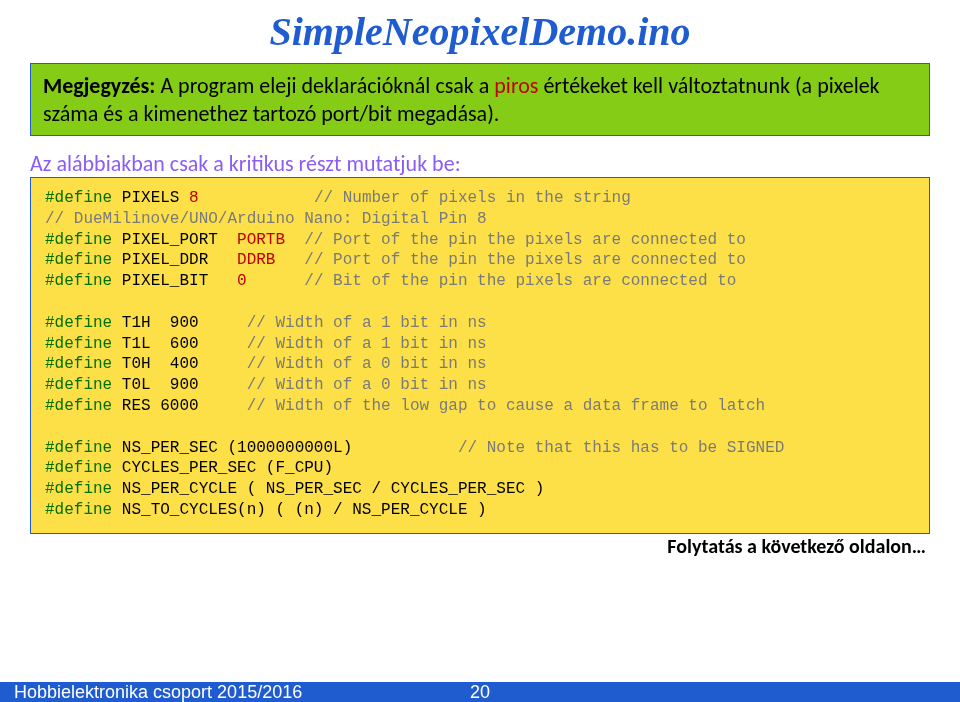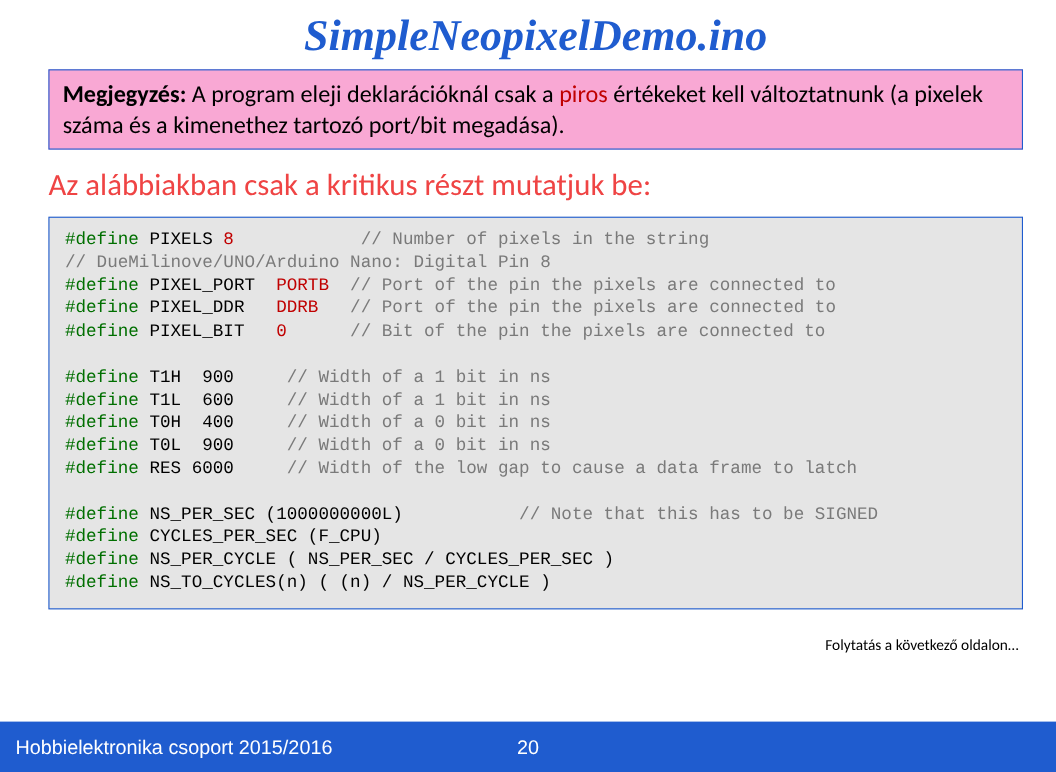--- a/index.html
+++ b/index.html
@@ -5,74 +5,73 @@
   * { box-sizing: border-box; margin: 0; padding: 0; }
   body {
     width: 960px;
     height: 702px;
     background: #fff;
     font-family: Calibri, Arial, sans-serif;
     position: relative;
     overflow: hidden;
   }
   .page {
-    padding: 8px 30px 0 44px;
+    padding: 8px 30px 0 30px;
   }
   .title {
     font-family: Georgia, 'Times New Roman', serif;
     font-style: italic;
     font-weight: bold;
     font-size: 40px;
     color: #1f5ccf;
     text-align: center;
     margin-bottom: 8px;
   }
   .note-box {
     border: 1px solid #1f5ccf;
-    background: #f9a8d4;
+    background: #84cc16;
     padding: 8px 12px;
     font-size: 22px;
     color: #000;
     line-height: 1.25;
     margin-bottom: 14px;
   }
   .note-box b { font-weight: bold; }
   .note-box .red { color: #c00000; }
   .lead {
-    font-size: 28px;
-    color: #ef4444;
-    margin-bottom: 12px;
+    font-size: 22px;
+    color: #8b5cf6;
   }
   .code-box {
     border: 1px solid #1f5ccf;
-    background: #e5e5e5;
+    background: #fde047;
     padding: 10px 14px 12px 14px;
     font-family: 'Courier New', monospace;
     font-size: 16px;
     line-height: 1.3;
     white-space: pre;
     color: #000;
   }
   .kw { color: #006f00; }
   .red { color: #c00000; }
   .id { color: #000; }
   .cm { color: #7a7a7a; }
   .cont {
     text-align: right;
-    font-size: 14px;
-    font-weight: normal;
-    margin-top: 24px;
+    font-size: 20px;
+    font-weight: bold;
+    margin-top: 0;
     padding-right: 4px;
   }
   .footer {
     position: absolute;
     bottom: 0;
     left: 0;
     right: 0;
-    height: 46px;
+    height: 20px;
     background: #1f5ccf;
     color: #fff;
     display: flex;
     align-items: center;
     justify-content: space-between;
     font-family: 'Comic Sans MS', cursive, sans-serif;
     font-size: 18px;
     padding: 0 14px;
   }
   .footer .center {

